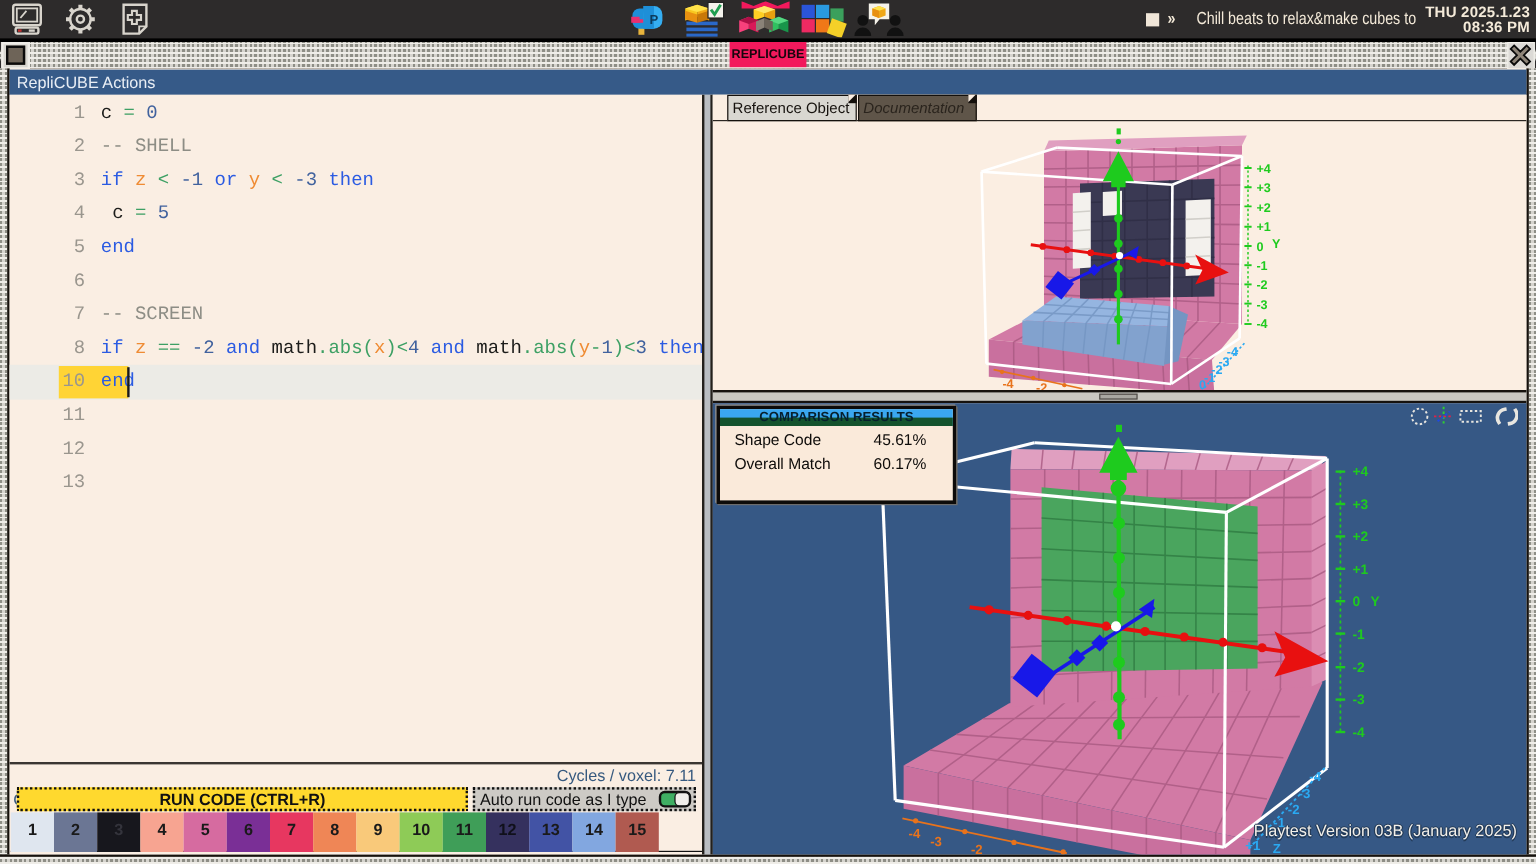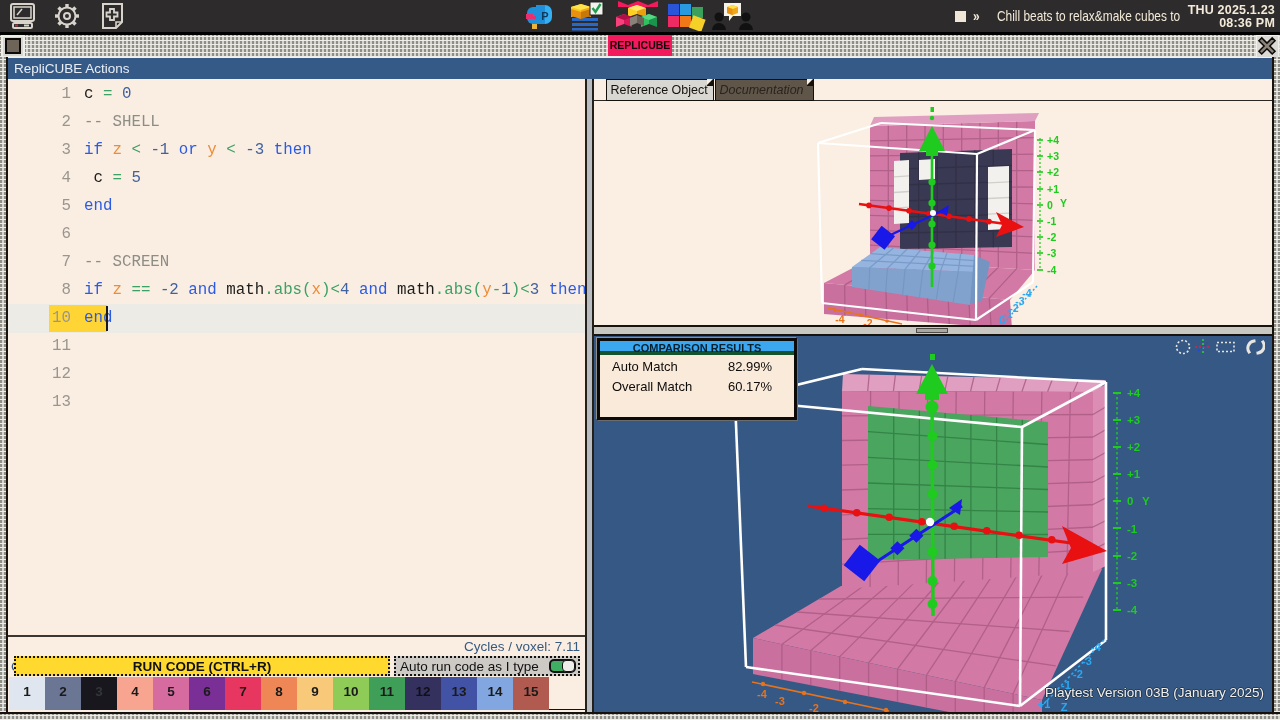--- a/index.html
+++ b/index.html
@@ -12,21 +12,21 @@
     background-image:
       repeating-linear-gradient(0deg, #efede8 0 1.5px, rgba(0,0,0,0) 1.5px 4px),
       repeating-linear-gradient(90deg, #8e8e86 0 2px, #d6d4ce 2px 4px);
   }
   
   #topbar { position:absolute; top:0; left:0; width:1280px; height:32px; background:#2d2b2b; }
   #topbar .ticker { position:absolute; top:8px; color:#f4ead9; font-size:14.5px; transform:scaleX(0.82); transform-origin:0 0; }
   #clock { position:absolute; right:5px; top:4px; text-align:right; color:#f4ead9;
      font-size:12.5px; line-height:13px; font-weight:bold; letter-spacing:0.2px; }
   
-  #taskbar { position:absolute; top:35px; left:0; width:1280px; height:22px; }
+  #taskbar { position:absolute; top:35px; left:0; width:1280px; height:22px;border-radius:10px; }
   #blackstrip { position:absolute; top:32px; left:0; width:1280px; height:3px; background:#000; }
   #tb-btn { position:absolute; left:1px; top:0px; width:24px; height:23px; background:#d8d6d0;
      border:2px solid #efede8; }
   #tb-btn .inner { position:absolute; left:2px; top:1px; width:16px; height:16px; background:#6e6458; border:2px solid #0a0a0a;}
   #tab-repli { position:absolute; left:608px; top:0px; width:64px; height:21px; background:#f2195c;
      color:#16050c; font-size:10.5px; font-weight:bold; text-align:center; line-height:21px; letter-spacing:0px;}
   #tb-close { position:absolute; right:1px; top:0px; width:23px; height:23px; background:#dcdad6; border:1px solid #f2f0ea; }
   
   #win { position:absolute; top:57px; left:0; width:1280px; height:663px; background:#faeee3; }
   #frameL { position:absolute; left:0; top:0; width:8px; height:663px; border-right:2px solid #16110c;}
@@ -73,21 +73,21 @@
   .fold:after { content:""; position:absolute; left:0px; top:0px; width:0; height:0;
      border-left:6px solid #fbeee2; border-bottom:6px solid transparent; }
   #hscroll { position:absolute; left:594px; top:268px; width:678px; height:11px; background:#c9c7c1;
      border-top:2px solid #16120e; border-bottom:2px solid #16120e; }
   #hthumb { position:absolute; left:322px; top:1px; width:32px; height:5px; background:#a9a7a1; border:1px solid #504c48;}
   #rbot { position:absolute; left:594px; top:279px; width:678px; height:376px; background:#365885; }
   
   #cmp { position:absolute; left:3px; top:2px; width:200px; height:82px; background:#faeada;
      border:3px solid #0d0b09; box-shadow:-1px -1px 0 #8e8e8e, 1px 1px 0 #6c6c6c; }
   #cmp .hdr { height:14px; background:#3aa7f0; color:#06202e; font-size:11px; font-weight:bold;
-     text-align:center; line-height:14px; border-bottom:4px solid #14532d;}
+     text-align:center; line-height:14px; border-bottom:7px solid #14532d;}
   #cmp .row { position:relative; height:20px; font-size:13px; color:#0e0c0a; line-height:20px; }
   #cmp .row b { font-weight:normal; position:absolute; left:12px; }
   #cmp .row i { font-style:normal; position:absolute; right:22px; }
   #vericons { position:absolute; right:7px; top:2px; }
   #version { position:absolute; right:8px; bottom:12px; color:#f3f0ea; font-size:13.5px;
      text-shadow:-1px 0 #233a56, 1px 0 #233a56, 0 -1px #233a56, 0 1px #233a56; }
 </style>
 </head>
 <body>
 <div id="screen">
@@ -577,22 +577,22 @@
           <circle cx="210" cy="357" r="2.2" fill="#e8731c"></circle>
           <circle cx="251" cy="366" r="2.2" fill="#e8731c"></circle>
           <circle cx="292" cy="374" r="2.2" fill="#e8731c"></circle>
           <text x="168" y="362" fill="#e8731c" font-size="11" font-weight="bold" text-anchor="middle" font-family="Liberation Sans, sans-serif">-4</text>
           <text x="186" y="369" fill="#e8731c" font-size="11" font-weight="bold" text-anchor="middle" font-family="Liberation Sans, sans-serif">-3</text>
           <text x="220" y="376" fill="#e8731c" font-size="11" font-weight="bold" text-anchor="middle" font-family="Liberation Sans, sans-serif">-2</text>
         </svg>
       <div id="cmp">
         <div class="hdr">COMPARISON RESULTS</div>
         <div class="row" style="margin-top:2px;">
-            <b>Auto Match</b>
-            <i>82.99%</i>
+            <b>Shape Code</b>
+            <i>45.61%</i>
           </div>
         <div class="row">
             <b>Overall Match</b>
             <i>60.17%</i>
           </div>
       </div>
       <div id="vericons">
         <svg width="90" height="18" viewBox="0 0 90 18">
           <g fill="none" stroke="#e8e6e0" stroke-width="1.6" stroke-dasharray="2 2">
             <circle cx="8" cy="9" r="6.5"></circle>

